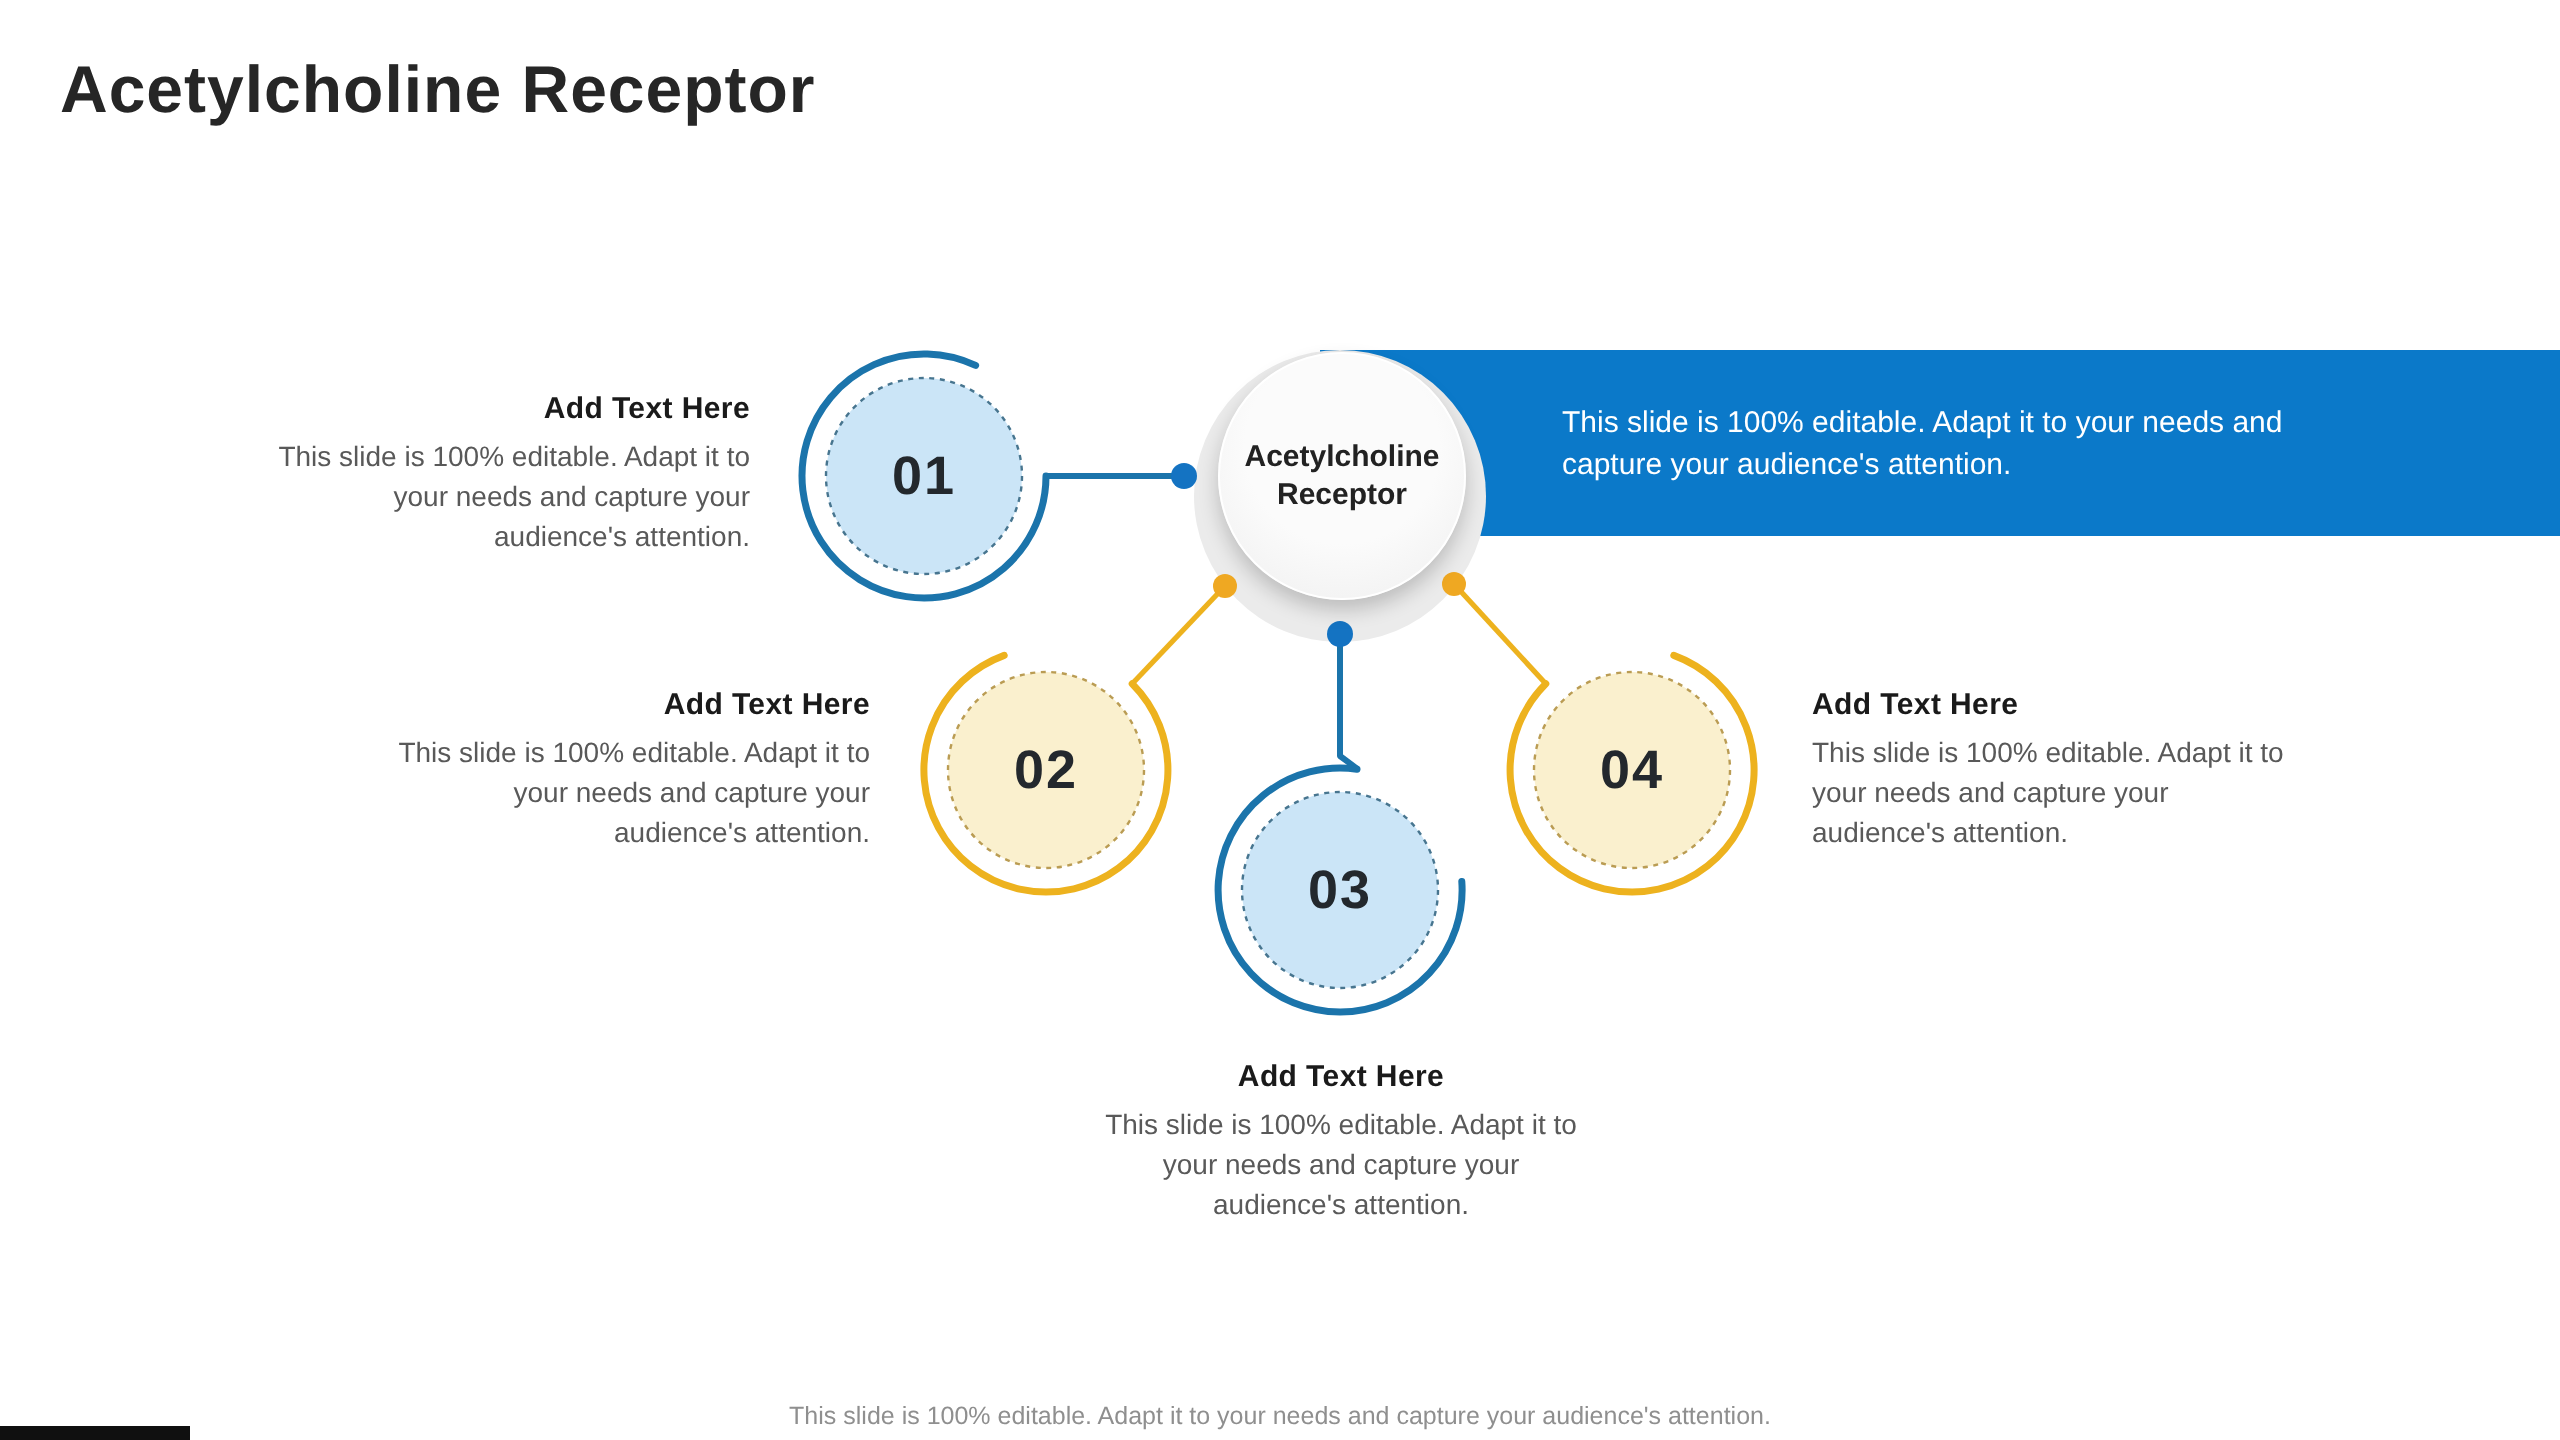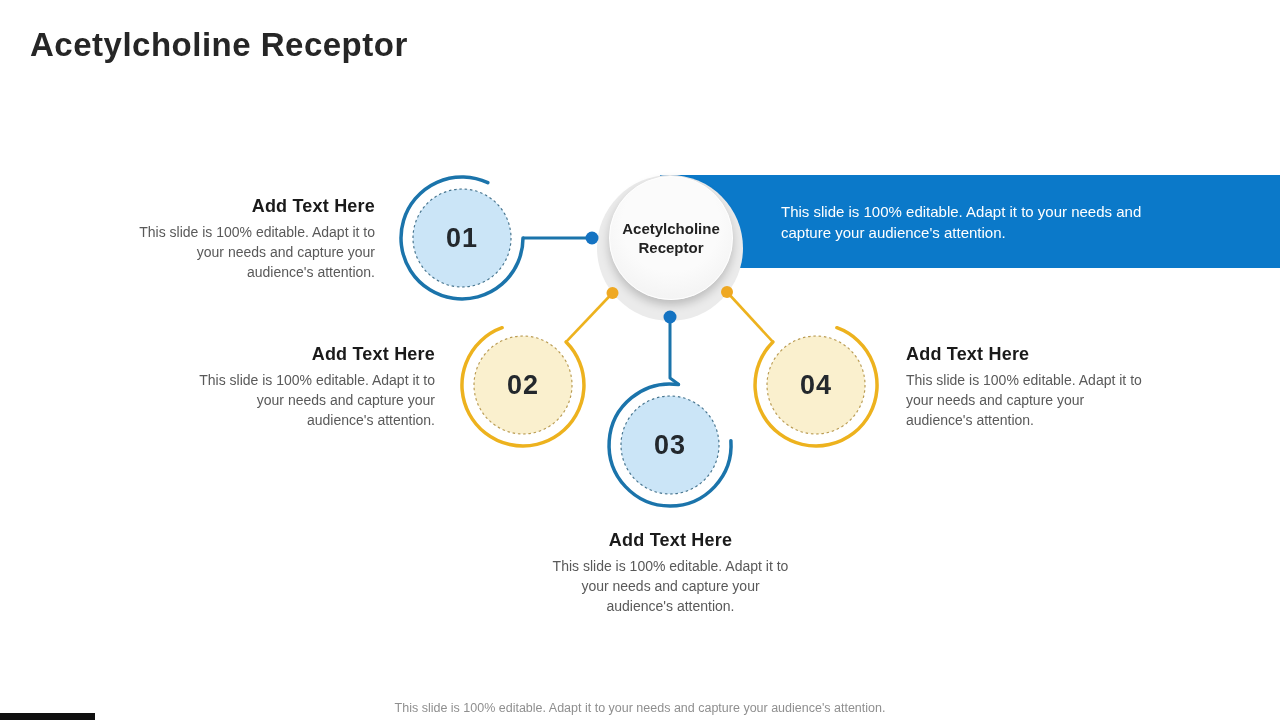--- a/index.html
+++ b/index.html
@@ -33,21 +33,21 @@
     box-shadow:0 5px 10px rgba(0,0,0,.20);
     display:flex;align-items:center;justify-content:center;
   }
   .center-label{
     width:106px;text-align:center;
     font-size:15px;font-weight:700;color:#222222;line-height:19px;
   }
   
   .tblock{position:absolute;width:245px;z-index:2;}
   .tblock .head{
-    font-size:18px;font-weight:700;color:#1a1a1a;margin-bottom:5px;letter-spacing:.2px;
+    font-size:15px;font-weight:700;color:#1a1a1a;margin-bottom:5px;letter-spacing:.2px;
   }
   .tblock .body{
     font-size:14px;color:#595959;line-height:20px;
   }
   .tb1{left:130px;top:196px;text-align:right;}
   .tb2{left:190px;top:344px;text-align:right;}
   .tb3{left:548px;top:530px;text-align:center;}
   .tb4{left:906px;top:344px;text-align:left;width:240px;}
   .footer-note{
     position:absolute;left:0;bottom:5px;width:100%;

